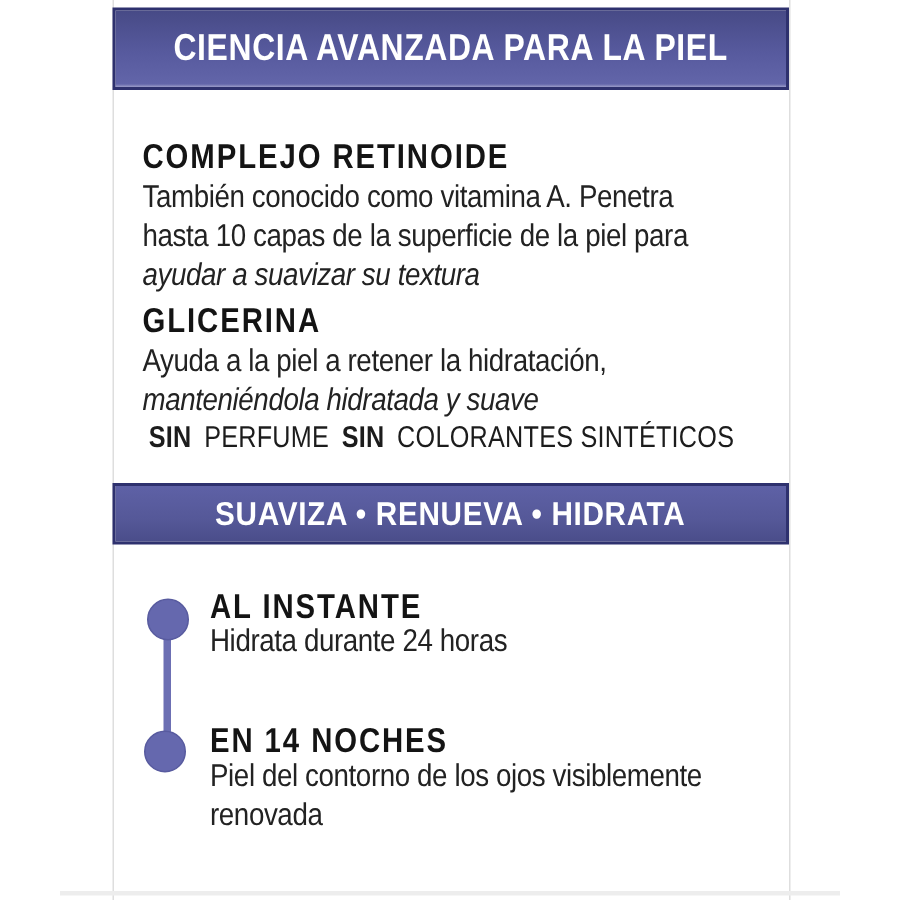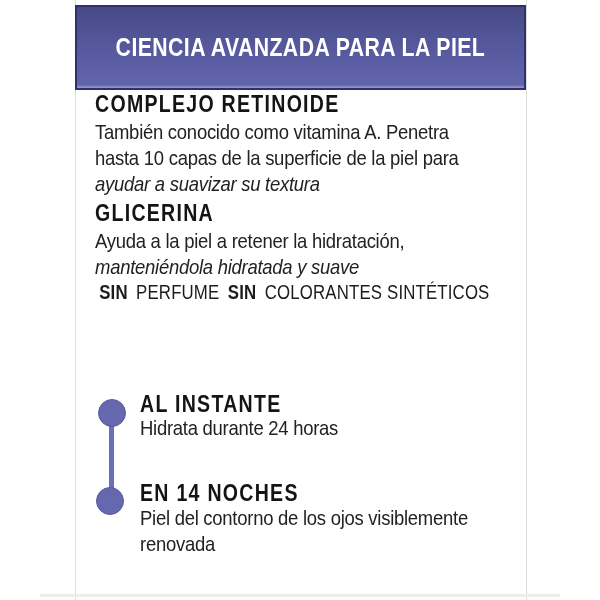--- a/index.html
+++ b/index.html
@@ -33,21 +33,21 @@
     position: absolute;
     left: 75px;
     width: 451px;
     box-sizing: border-box;
     border: 2px solid #2e316e;
     display: flex;
     align-items: center;
     justify-content: center;
   }
   .banner-top {
-    top: 5px; height: 85px;
+    top: 5px; height: 55px;
     background: linear-gradient(180deg, #474a86 0%, #575a9e 55%, #6265a9 96%, #9b9cc9 100%);
   }
   .banner-benefits {
     top: 322px; height: 41px;
     background: linear-gradient(180deg, #5e61a6 0%, #555898 60%, #4a4d8a 100%);
   }
   .banner-text {
     color: #ffffff;
     font-weight: bold;
     white-space: nowrap;
@@ -144,20 +144,23 @@
 
   <div class="claims">
     <div class="claims-inner">
       <span class="bold">SIN</span>
       <span>PERFUME</span>
       <span class="bold">SIN</span>
       <span>COLORANTES SINTÉTICOS</span>
     </div>
   </div>
 
+  <div class="banner banner-benefits">
+    <span class="banner-text">SUAVIZA • RENUEVA • HIDRATA</span>
+  </div>
 
   <div class="connector"></div>
   <div class="dot" style="left:98px; top:399px;"></div>
   <div class="dot" style="left:96px; top:487px;"></div>
 
   <div class="h" style="left:140px; top:392px;">AL INSTANTE</div>
   <div class="p" style="left:140px; top:415px;">
     <div class="ln">Hidrata durante 24 horas</div>
   </div>
 

